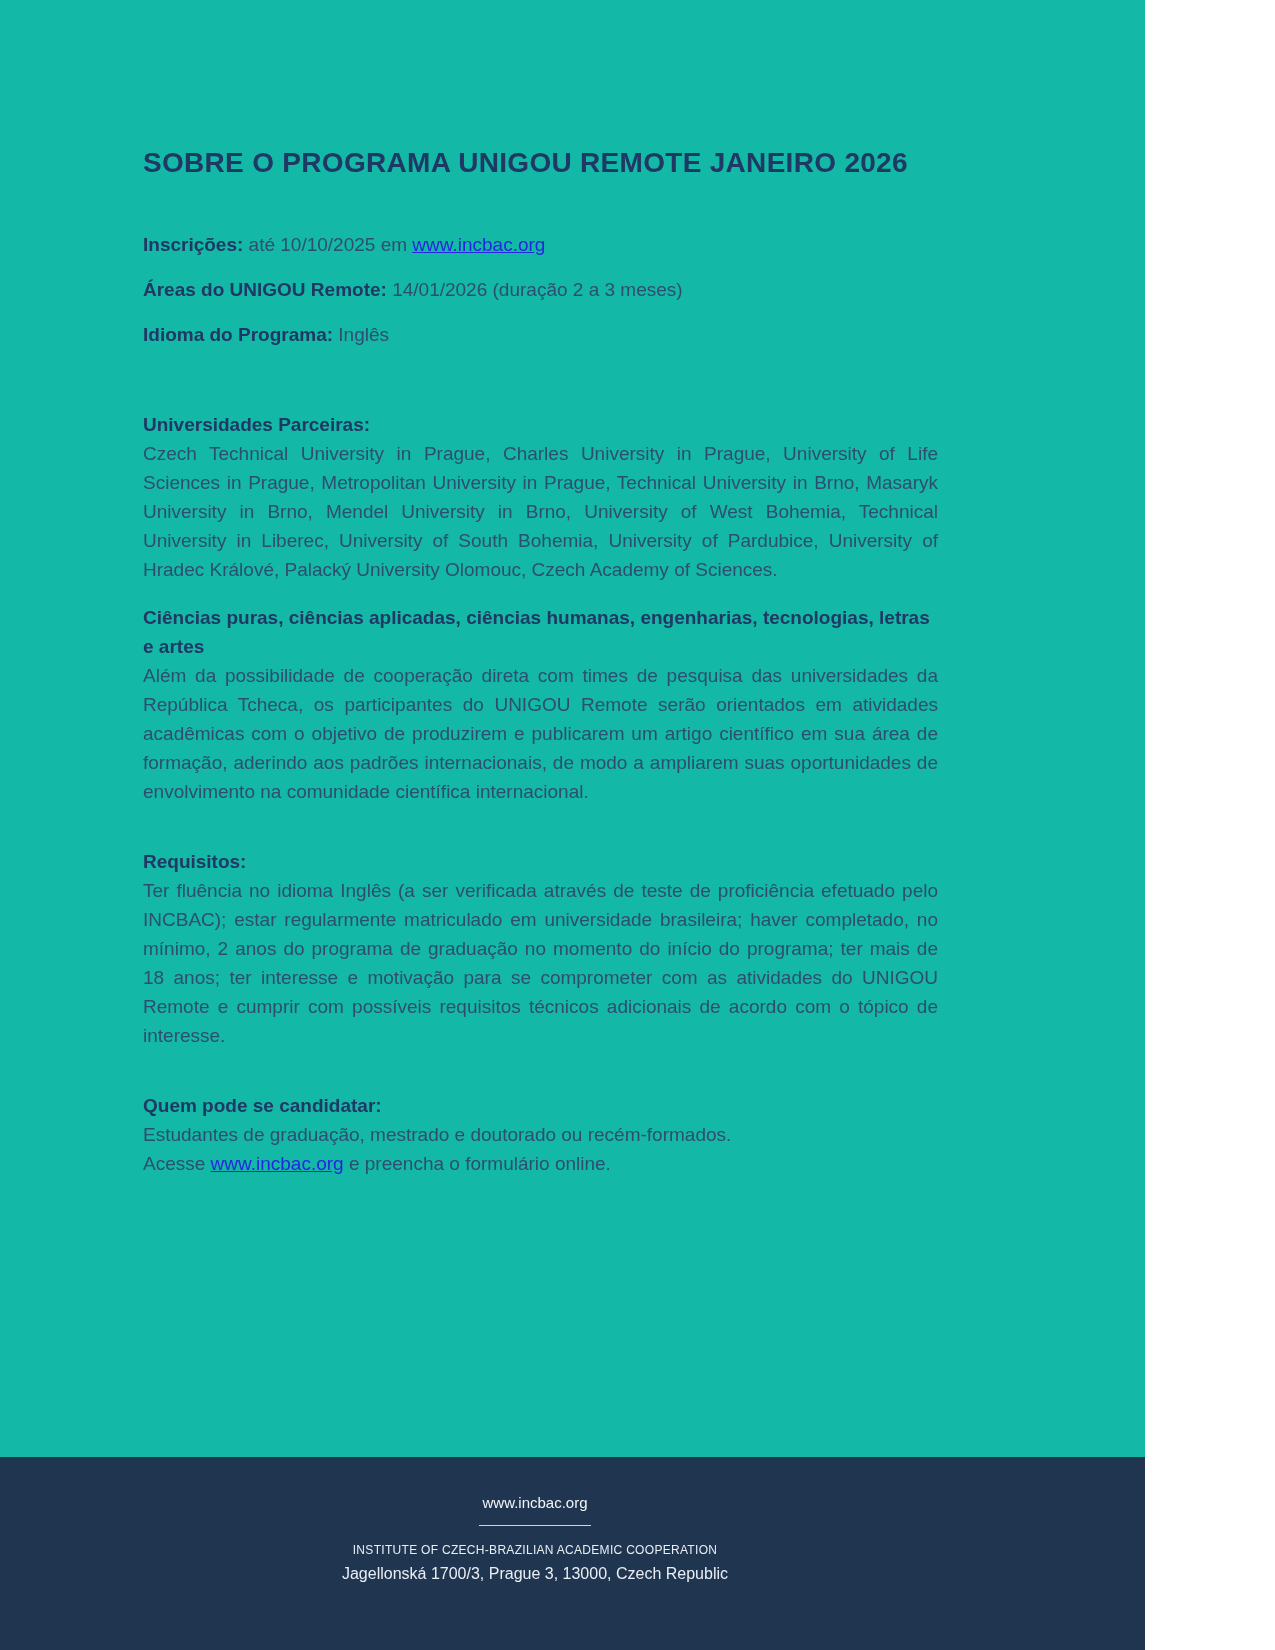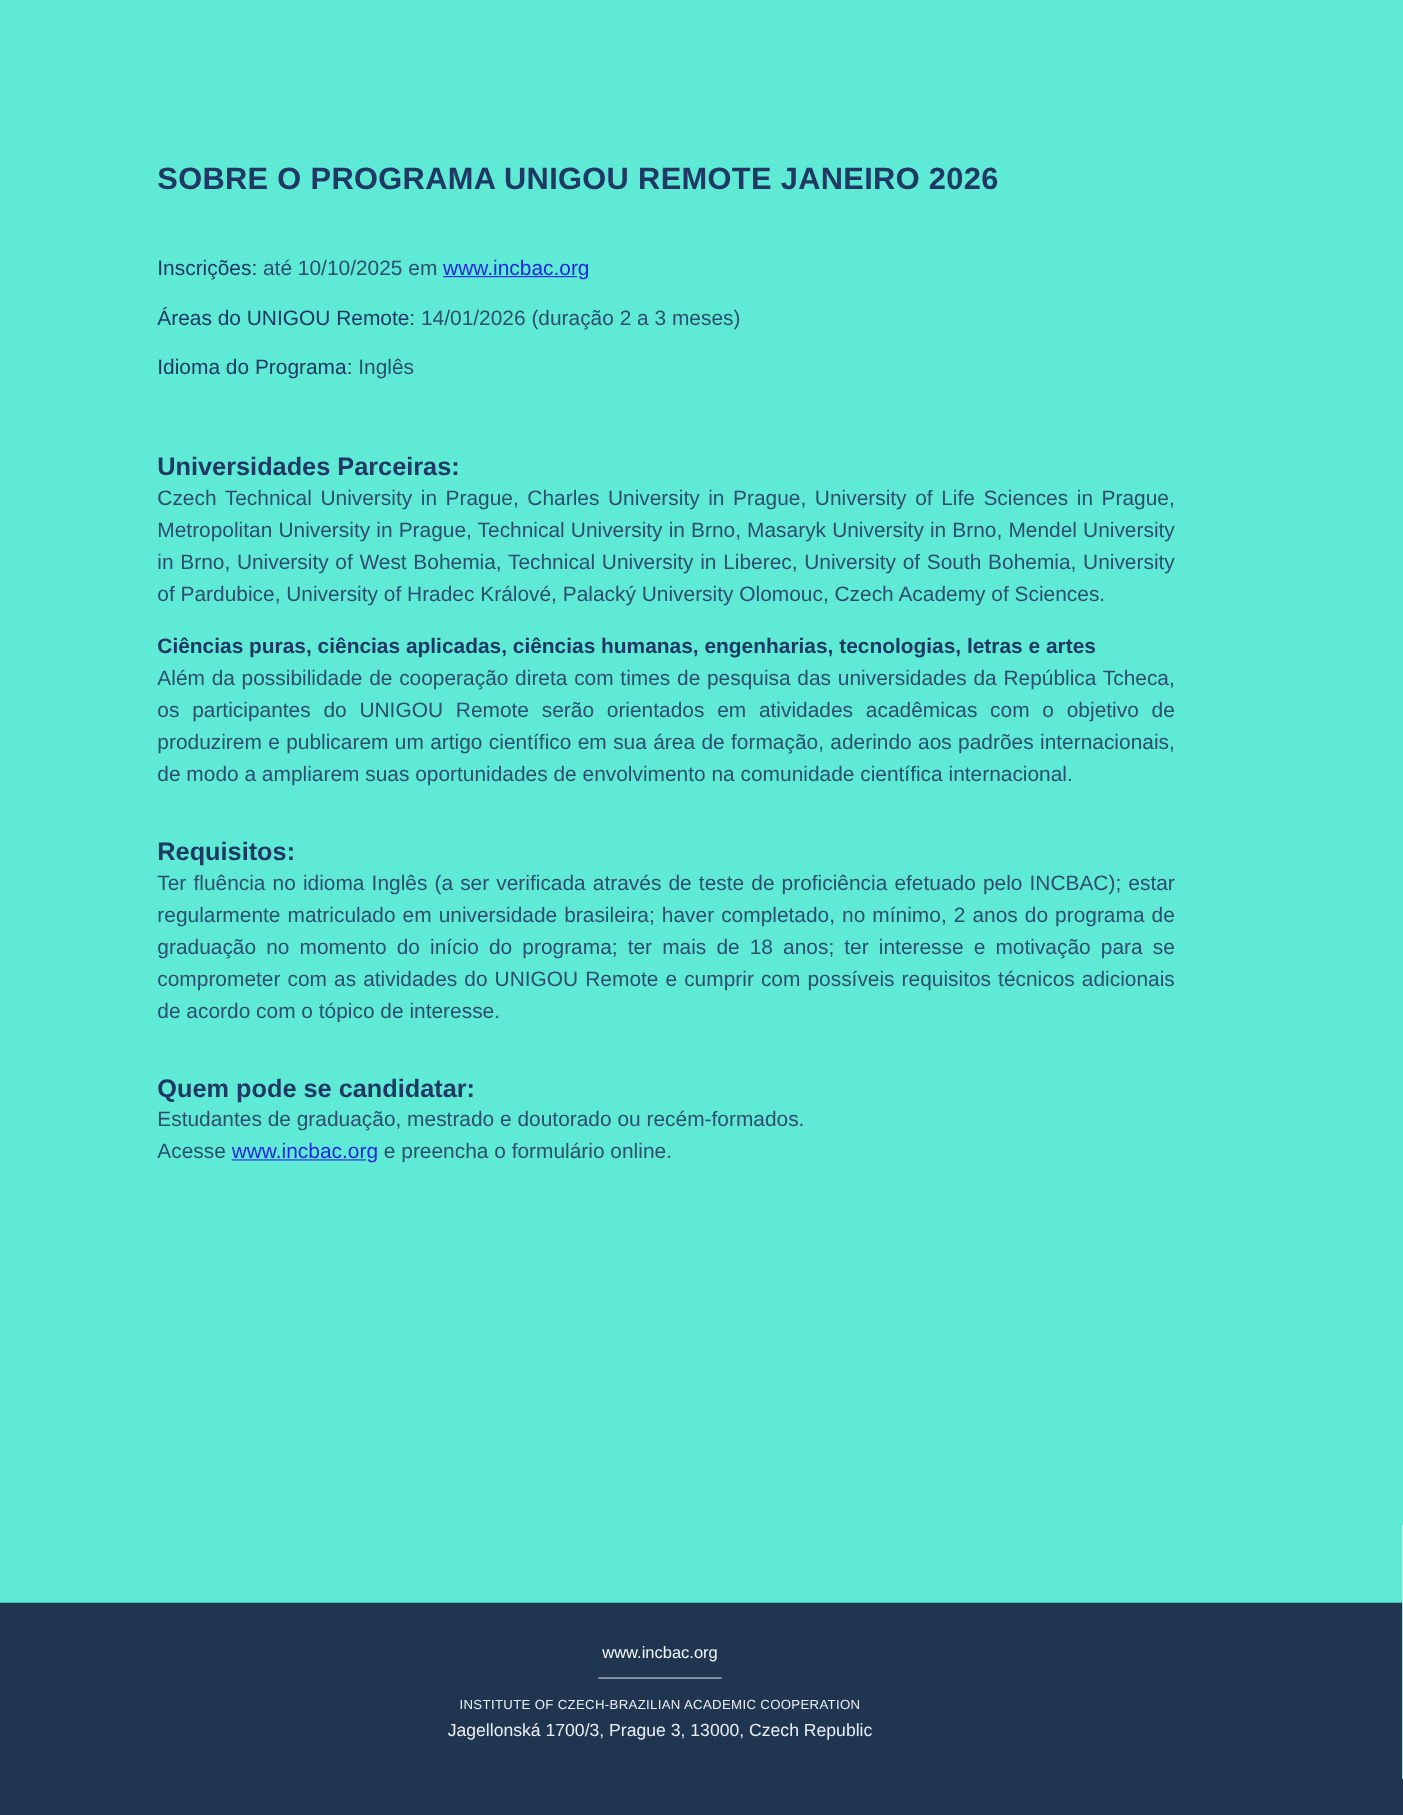--- a/index.html
+++ b/index.html
@@ -2,43 +2,43 @@
 <html><head>
 <meta charset="utf-8">
 <style>
   * { box-sizing: border-box; margin: 0; padding: 0; }
   html, body { background: #ffffff; }
   body {
     font-family: "Liberation Sans", "DejaVu Sans", sans-serif;
   }
   .page {
     position: relative;
-    width: 1275px;
+    width: 1145px;
     height: 1650px;
-    background: #5eead4;
+    background: #14b8a6;
     overflow: hidden;
   }
   .content {
     padding: 146px 207px 0 143px;
     color: #2e4e70;
     font-size: 19px;
     line-height: 29px;
   }
   h1.doc-title {
     font-size: 28px;
     line-height: 34px;
     font-weight: 700;
     color: #1f3864;
     letter-spacing: 0.3px;
   }
   .info-line { margin-top: 16px; }
   .info-line.first { margin-top: 50px; }
-  .label { font-weight: 400; color: #1f3864; }
+  .label { font-weight: 700; color: #1f3864; }
   h2.sec-heading {
-    font-size: 23px;
+    font-size: 19px;
     line-height: 29px;
     font-weight: 700;
     color: #1f3864;
     margin-top: 41px;
   }
   h2.sec-heading.mt-xl { margin-top: 61px; }
   .body-par { }
   .just { text-align: justify; }
   .bold-line {
     margin-top: 19px;

